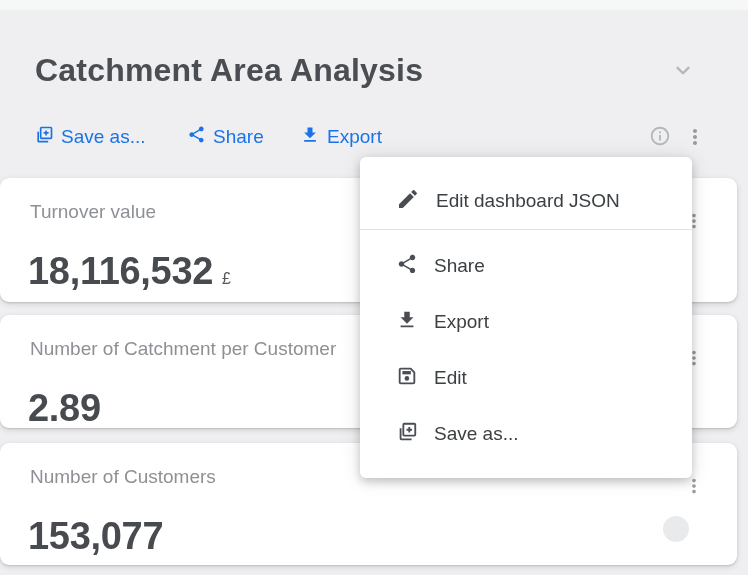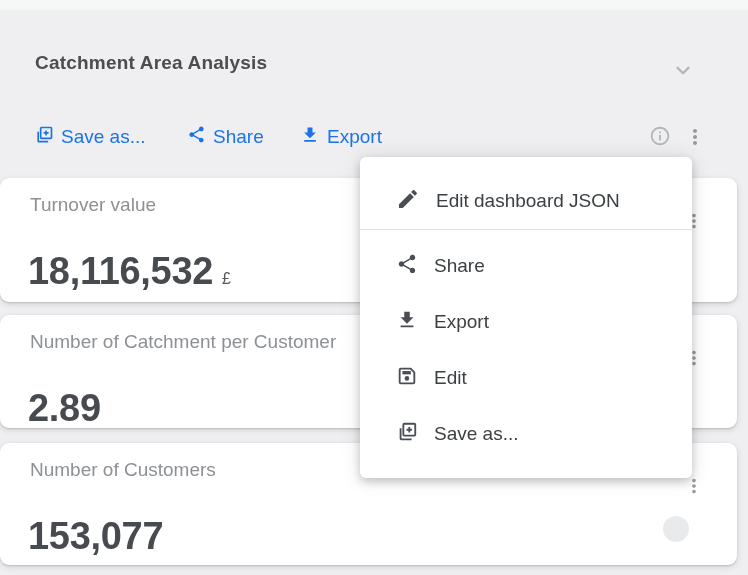--- a/index.html
+++ b/index.html
@@ -7,21 +7,21 @@
   .screen {
     position:relative; width:748px; height:575px;
     background:#efeff1; overflow:hidden;
     font-family:"Liberation Sans","DejaVu Sans",sans-serif;
   }
   .top-strip { position:absolute; top:0; left:0; right:0; height:10px; background:#f6f7f7; }
 
   
   .page-title {
     position:absolute; left:35px; top:52px;
-    font-size:19px; font-weight:bold; color:#4a4d52; letter-spacing:.2px;
+    font-size:32px; font-weight:bold; color:#4a4d52; letter-spacing:.2px;
     white-space:nowrap;
   }
   .collapse-btn { position:absolute; left:670px; top:57px; width:26px; height:26px;
     color:#b3b6ba; cursor:pointer; }
 
   .toolbar-link {
     position:absolute; top:124px; height:26px;
     display:flex; align-items:center; gap:7px;
     color:#1a73e8; font-size:19px; cursor:pointer; white-space:nowrap;
   }
@@ -37,21 +37,21 @@
   
   .card {
     position:absolute; left:0; width:737px;
     background:#ffffff; border-radius:9px;
     box-shadow:0 1px 2px rgba(0,0,0,.14), 0 2px 6px rgba(0,0,0,.12);
   }
   .card-1 { top:178px; height:124px; }
   .card-2 { top:315px; height:113px; }
   .card-3 { top:443px; height:122px;padding-left:20px; }
   .card-label {
-    position:absolute; left:30px; top:16px;
+    position:absolute; left:30px; top:23px;
     font-size:19px; color:#8d9095; white-space:nowrap;
   }
   .card-value {
     position:absolute; left:28px; top:48px;
     font-size:38px; font-weight:bold; color:#474a4e; letter-spacing:-.3px;
     white-space:nowrap; display:flex; align-items:baseline;margin-top:24px;
   }
   .card-unit { font-size:16px; font-weight:normal; color:#55585c; margin-left:9px; }
   .card-kebab { position:absolute; right:30px; top:32px; width:24px; height:24px;
     color:#9a9ca0; cursor:pointer; }

